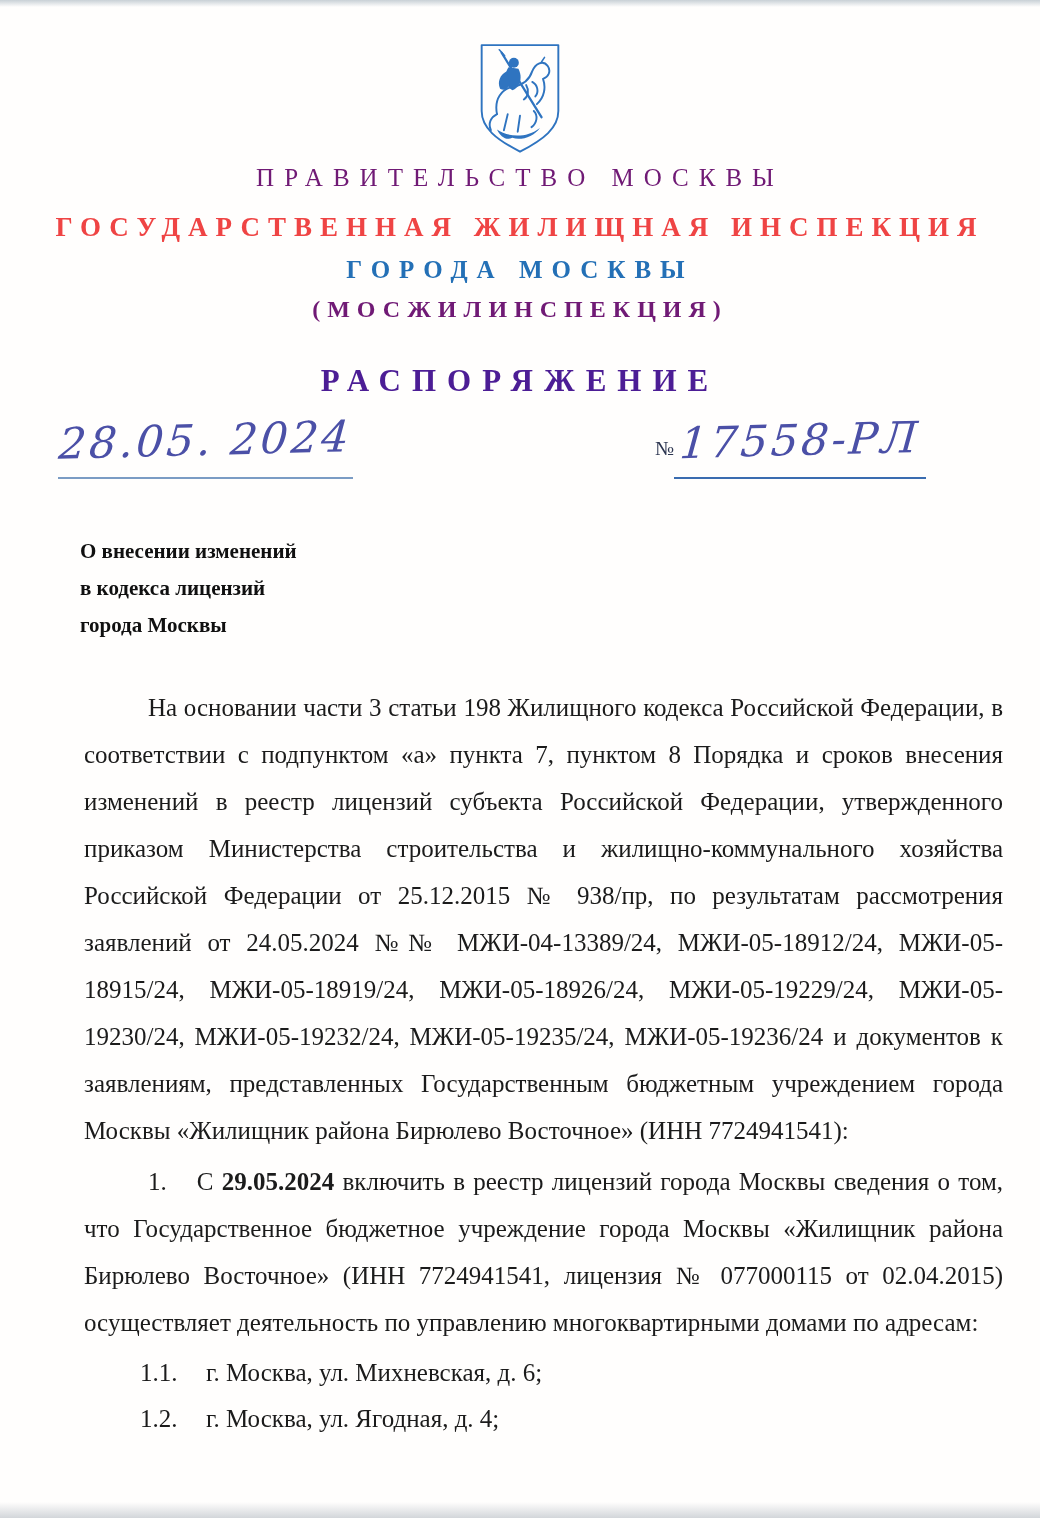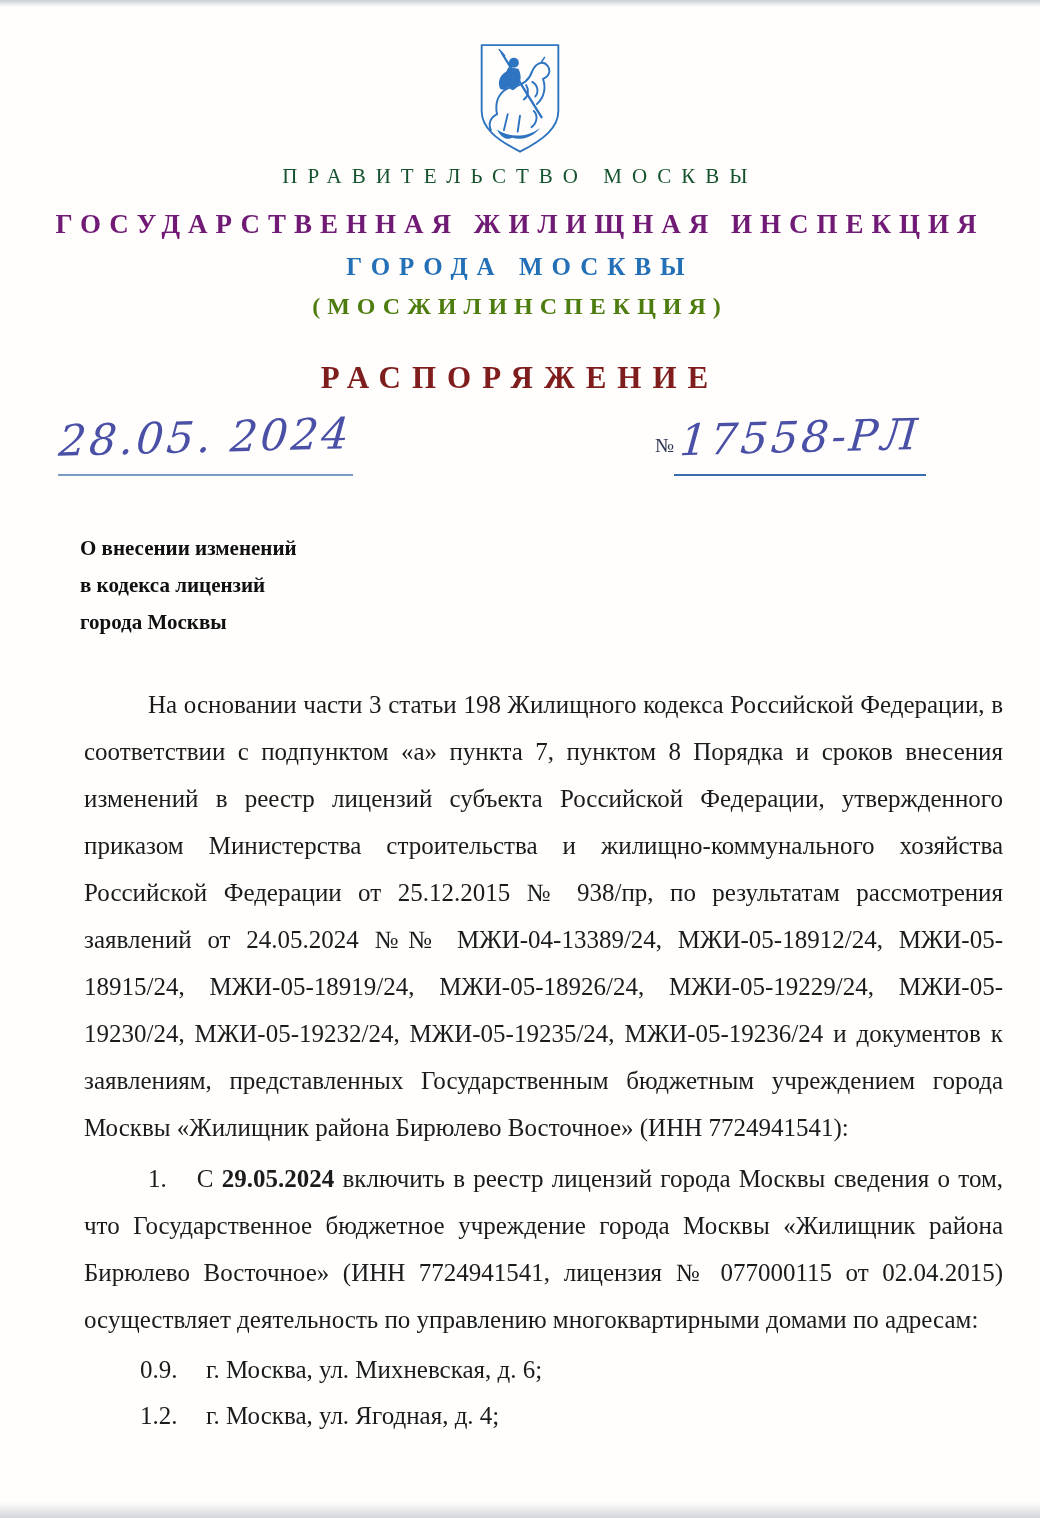--- a/index.html
+++ b/index.html
@@ -19,36 +19,36 @@
   }
   .scan-bottom{
     position:absolute;bottom:0;left:0;right:0;height:16px;
     background:linear-gradient(0deg,#c7ccd1 0%,rgba(255,255,255,0) 100%);
     opacity:.8;
   }
   
   .crest{width:92px;height:116px;margin:40px auto 0;display:block;}
   .gov-line{
     margin-top:8px;text-align:center;
-    color:#14532d;font-size:21px;letter-spacing:10px;font-weight:normal;font-family:Liberation Serif, serif;
+    color:#701a75;font-size:25px;letter-spacing:10px;font-weight:normal;font-family:Liberation Serif, serif;
   }
   .org-line1{
-    margin-top:20px;text-align:center;color:#701a75;
+    margin-top:20px;text-align:center;color:#ef4444;
     font-weight:bold;font-size:27px;letter-spacing:8px;
   }
   .org-line2{
     margin-top:13px;text-align:center;color:#2470b6;
     font-weight:bold;font-size:25px;letter-spacing:9px;
   }
   .org-line3{
-    margin-top:12px;text-align:center;color:#4d7c0f;
+    margin-top:12px;text-align:center;color:#701a75;
     font-weight:bold;font-size:24px;letter-spacing:7px;
   }
   .doc-type{
-    margin-top:40px;text-align:center;color:#7f1d1d;
+    margin-top:40px;text-align:center;color:#4c1d95;
     font-weight:bold;font-size:31px;letter-spacing:11px;
   }
   
   .reqs{position:relative;height:92px;margin-top:14px;}
   .hand{
     font-family:"DejaVu Serif", serif;
     font-style:italic;
     color:#4b50a7;
     font-size:43px;
     letter-spacing:3px;
@@ -146,21 +146,21 @@
     <div>города Москвы</div>
   </div>
 
   <main class="body">
     <p class="para"><span>На основании части 3 статьи 198 Жилищного кодекса Российской Федерации, в соответствии с подпунктом «а» пункта 7, пунктом 8 Порядка и сроков внесения изменений в реестр лицензий субъекта Российской Федерации, утвержденного приказом Министерства строительства и жилищно-коммунального хозяйства Российской Федерации от 25.12.2015 № 938/пр, по результатам рассмотрения заявлений от 24.05.2024 №№ МЖИ-04-13389/24, МЖИ-05-18912/24, МЖИ-05-18915/24, МЖИ-05-18919/24, МЖИ-05-18926/24, МЖИ-05-19229/24, МЖИ-05-19230/24, МЖИ-05-19232/24, МЖИ-05-19235/24, МЖИ-05-19236/24 и документов к заявлениям, представленных Государственным бюджетным учреждением города Москвы «Жилищник района Бирюлево Восточное» (ИНН 7724941541):</span></p>
 
     <p class="para"><span class="item-num">1.</span><span class="gap"></span><span>С </span><b>29.05.2024</b><span> включить в реестр лицензий города Москвы сведения о том, что Государственное бюджетное учреждение города Москвы «Жилищник района Бирюлево Восточное» (ИНН 7724941541, лицензия № 077000115 от 02.04.2015) осуществляет деятельность по управлению многоквартирными домами по адресам:</span></p>
 
     <div class="addr-list">
       <div class="addr">
-        <span class="addr-num">0.9.</span><span>г. Москва, ул. Михневская, д. 6;</span>
+        <span class="addr-num">1.1.</span><span>г. Москва, ул. Михневская, д. 6;</span>
       </div>
       <div class="addr">
         <span class="addr-num">1.2.</span><span>г. Москва, ул. Ягодная, д. 4;</span>
       </div>
     </div>
   </main>
 
   <div class="scan-bottom"></div>
 </div>
 

